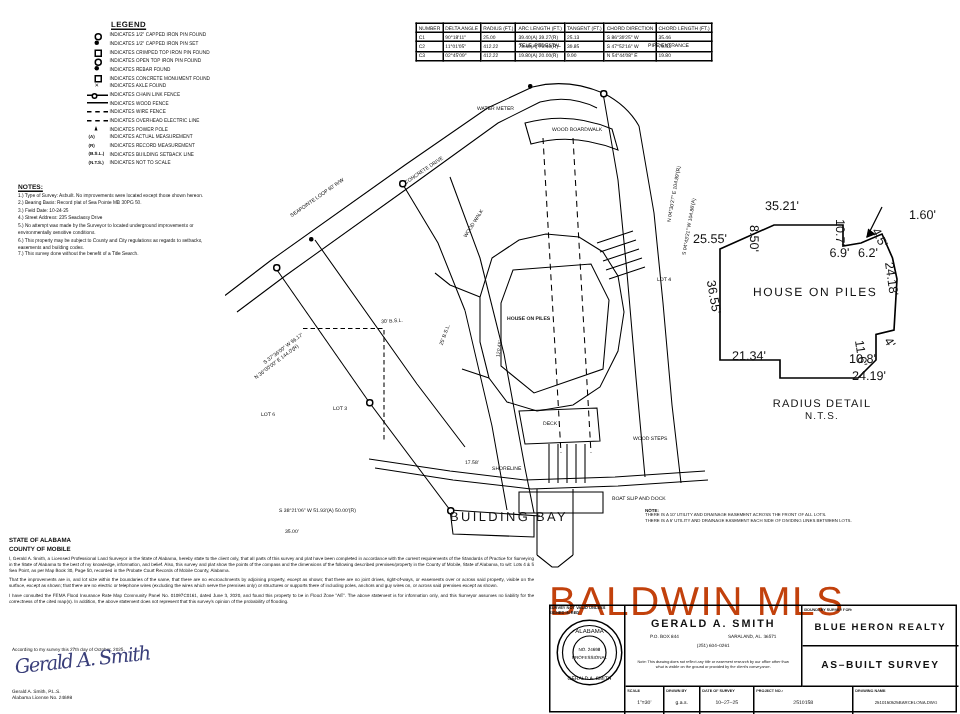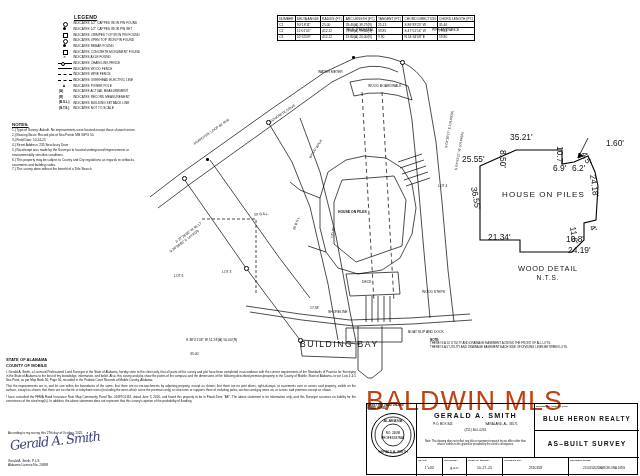--- a/index.html
+++ b/index.html
@@ -383,21 +383,21 @@
     <div class="hd-dim" style="left:126px;top:22px;transform:rotate(62deg);transform-origin:left top;">4.5'</div>
     <div class="hd-dim" style="left:136px;top:46px;transform:rotate(82deg);transform-origin:left top;">24.18'</div>
     <div class="hd-dim" style="left:134px;top:95px;transform:rotate(58deg);transform-origin:left top;">4'</div>
     <div class="hd-dim" style="left:104px;top:90px;margin-top:16px;">10.8'</div>
     <div class="hd-dim" style="left:116px;top:98px;transform:rotate(82deg);transform-origin:left top;">11.6'</div>
     <div class="hd-dim" style="left:17px;top:58px;transform:rotate(80deg);transform-origin:left top;">36.55'</div>
     <div class="hd-dim" style="left:26px;top:104px;">21.34'</div>
     <div class="hd-dim" style="left:66px;top:117px;margin-left:40px;">24.19'</div>
 
     <div id="hd-label" style="left:40px;top:62px;">HOUSE ON PILES</div>
-    <div id="hd-cap" style="left:0;top:136px;">WOOD  DETAIL</div>
+    <div id="hd-cap" style="left:0;top:136px;">RADIUS  DETAIL</div>
     <div id="hd-cap2" style="left:0;top:146px;">N.T.S.</div>
   </div>
 
   <div class="abs" id="easenote">
     <div class="en-t">NOTE:</div>
     <div class="en">THERE IS A 10' UTILITY AND DRAINAGE EASEMENT ACROSS THE FRONT OF ALL LOTS.</div>
     <div class="en">THERE IS A 5' UTILITY AND DRAINAGE EASEMENT EACH SIDE OF DIVIDING LINES BETWEEN LOTS.</div>
   </div>
 
   <div class="abs" id="cert">

